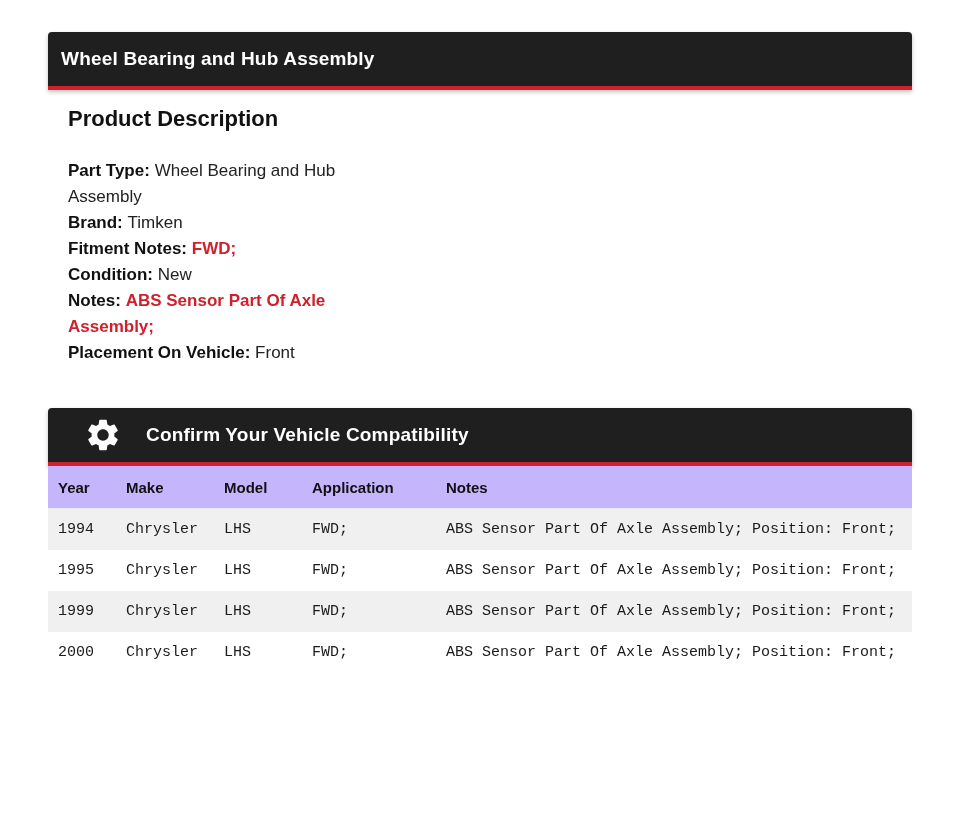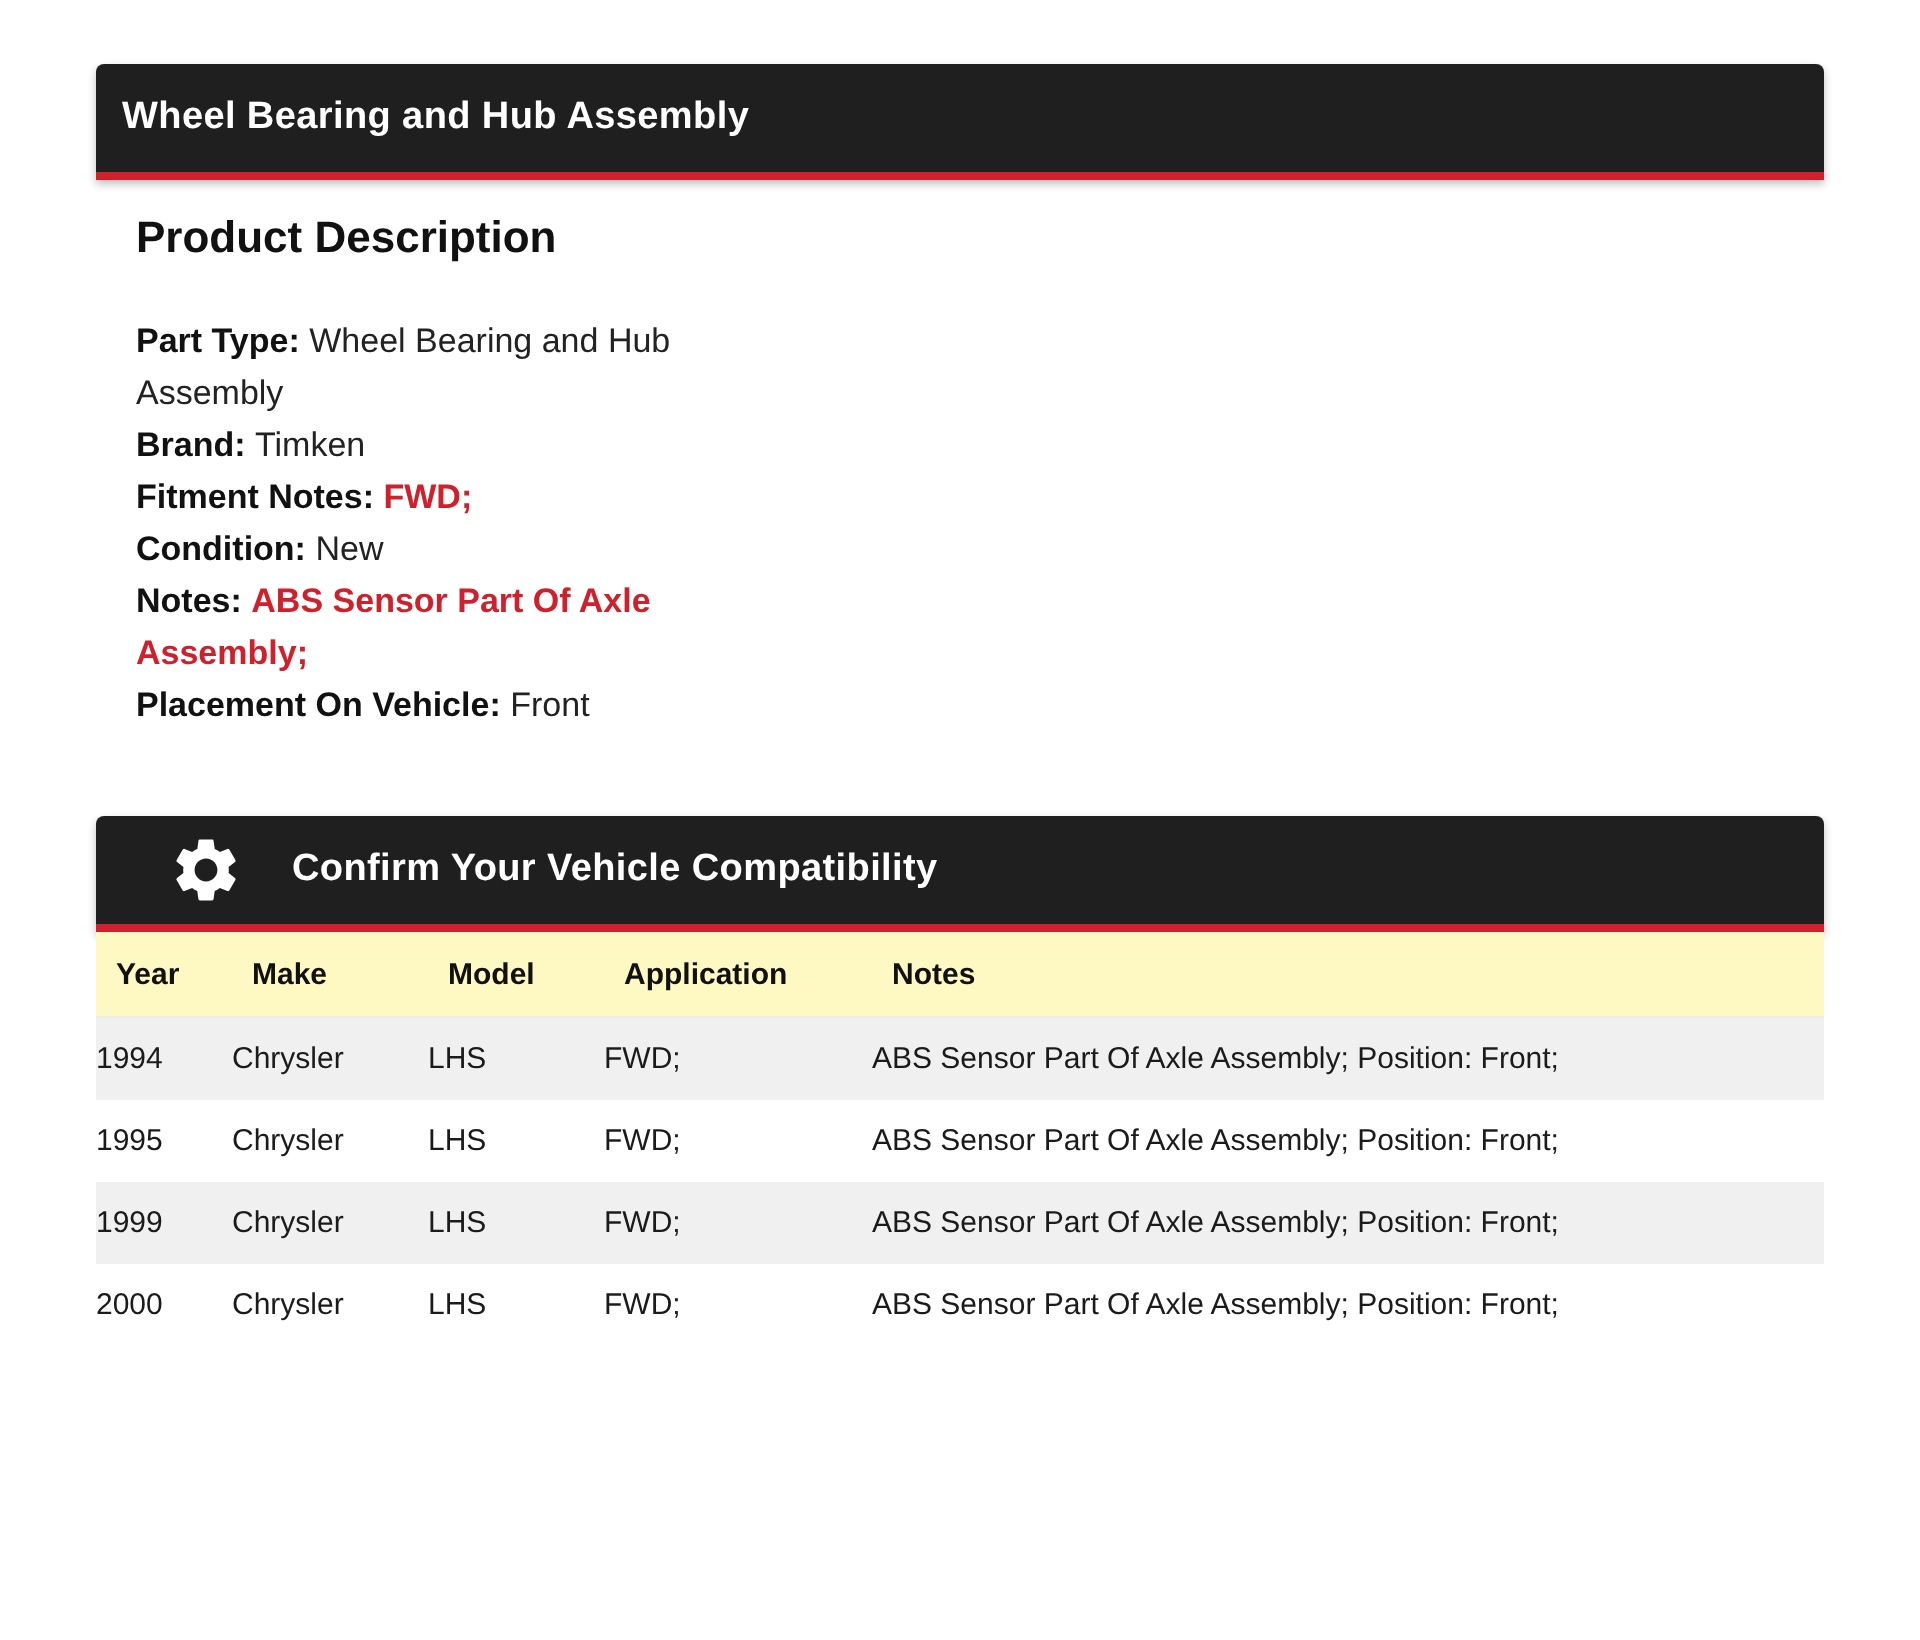--- a/index.html
+++ b/index.html
@@ -63,28 +63,29 @@
     width: 100%;
     border-collapse: collapse;
     table-layout: fixed;
     font-size: 15px;
   }
   table.compat-table th {
     text-align: left;
     font-weight: 700;
     color: #111111;
     padding: 13px 10px 12px 10px;
-    background: #fef9c3;
+    background: #c4b5fd;
     border-bottom: 1px solid #ececec;
   }
   table.compat-table td {
-    padding: 12px 0;
+    padding: 12px 10px;
     color: var(--text-dark);
     white-space: nowrap;
     overflow: hidden;
+    font-family: Liberation Mono, monospace;
   }
   table.compat-table tr.alt { background: var(--row-alt-bg); }
 </style>
 </head>
 <body>
 
 <div class="page">
 
   <header class="title-bar">
     <h1>Wheel Bearing and Hub Assembly</h1>

